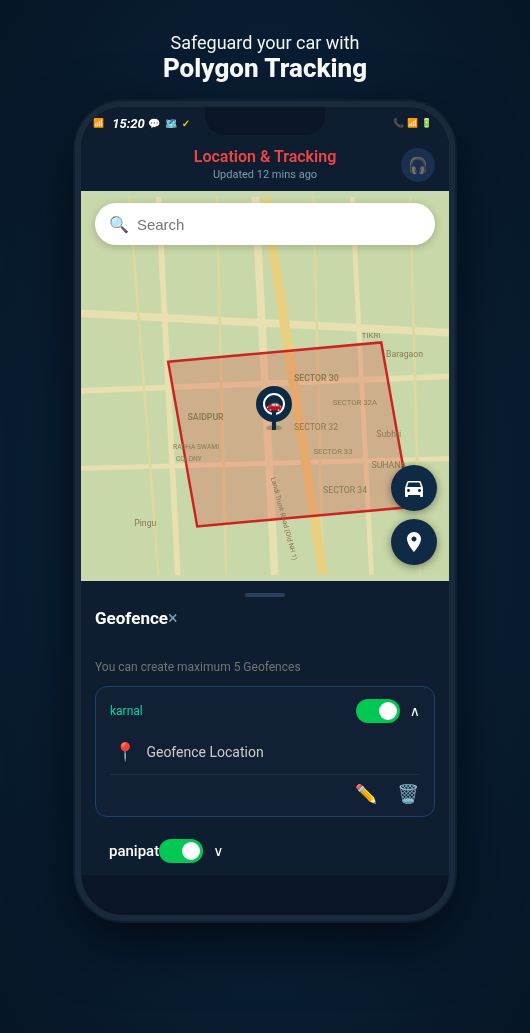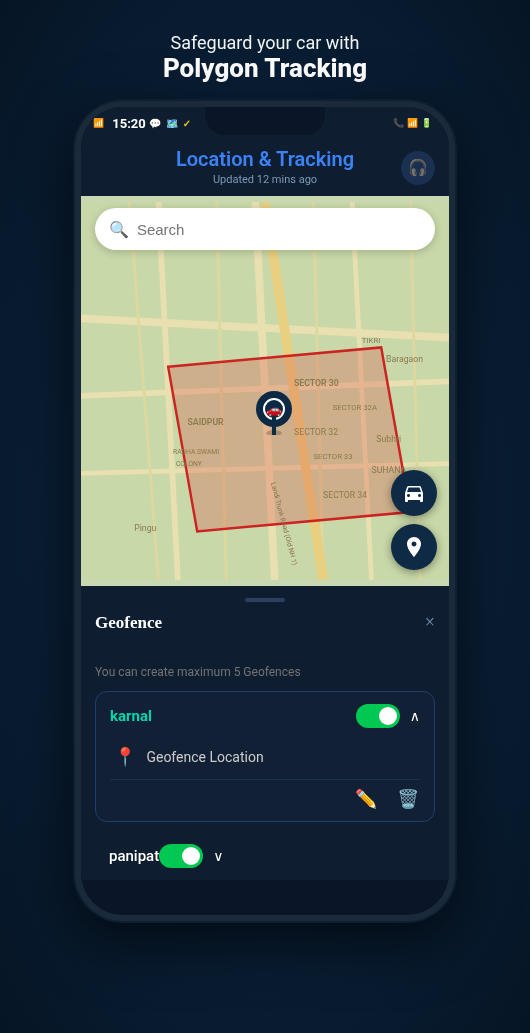--- a/index.html
+++ b/index.html
@@ -78,20 +78,21 @@
       font-size: 10px;
       color: white;
       font-weight: 600;
     }
 
     .status-time {
       font-size: 13px;
       font-weight: 700;
       color: white;
       margin-left: 4px;
+      font-style: italic;
     }
 
     .status-icons {
       display: flex;
       align-items: center;
       gap: 3px;
     }
 
     .status-icons span {
       font-size: 9px;
@@ -100,22 +101,22 @@
 
     
     .app-header {
       background: #0e1e30;
       padding: 8px 16px 10px;
       text-align: center;
       position: relative;
     }
 
     .app-header .header-title {
-      color: #3b82f6;
-      font-size: 20px;
+      color: #ef4444;
+      font-size: 16px;
       font-weight: 600;
     }
 
     .app-header .header-subtitle {
       color: #7a9bb5;
       font-size: 11px;
       margin-top: 2px;
     }
 
     .header-support-icon {
@@ -218,23 +219,21 @@
       width: 40px;
       height: 4px;
       background: #2a4060;
       border-radius: 2px;
       margin: 0 auto 10px;
     }
 
     .panel-header {
       display: flex;
       align-items: center;
-      justify-content: space-between;
       margin-bottom: 4px;
-      font-family: Liberation Serif, serif;
     }
 
     .panel-title {
       color: white;
       font-size: 17px;
       font-weight: 700;
     }
 
     .panel-close {
       color: #7a9bb5;
@@ -260,22 +259,22 @@
 
     .geofence-card-header {
       display: flex;
       align-items: center;
       justify-content: space-between;
       margin-bottom: 10px;
     }
 
     .geofence-name {
       color: #00d4aa;
-      font-size: 15px;
-      font-weight: 700;
+      font-size: 12px;
+      font-weight: 400;
     }
 
     .geofence-controls {
       display: flex;
       align-items: center;
       gap: 10px;
     }
 
     
     .toggle {

